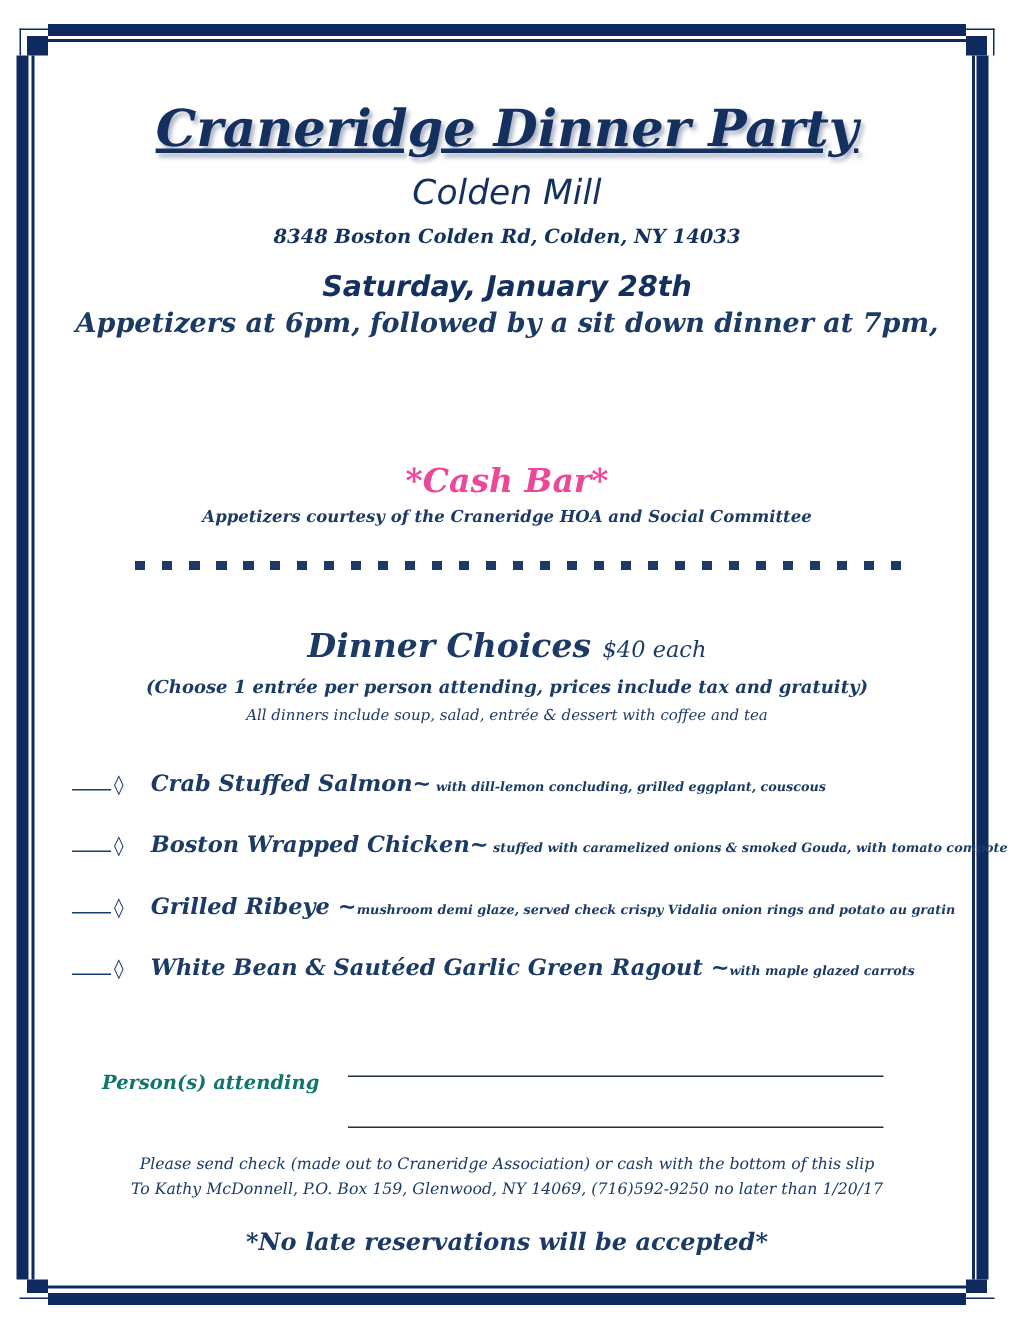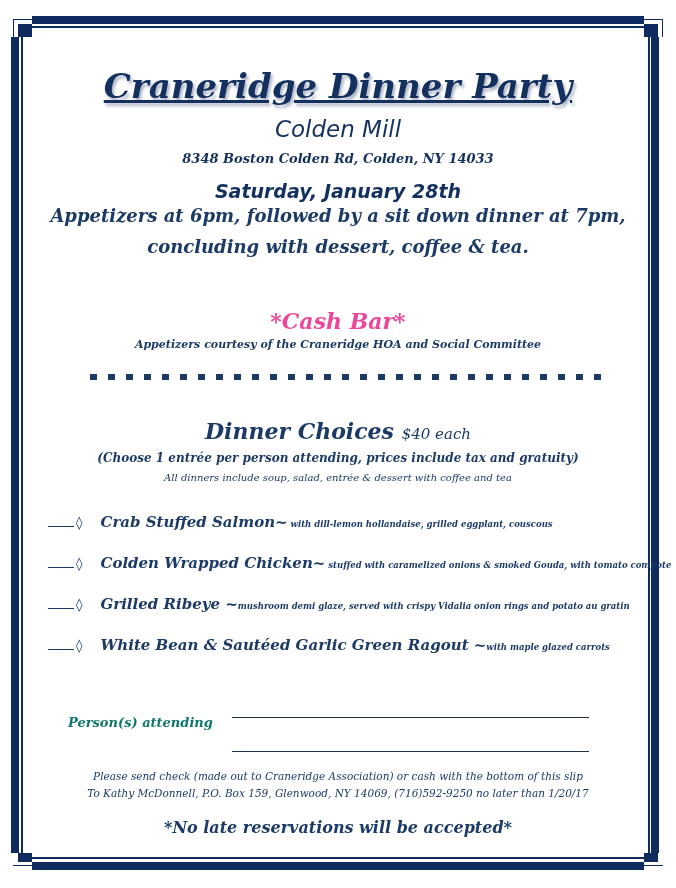--- a/index.html
+++ b/index.html
@@ -65,42 +65,41 @@
   <div class="line" style="left:644px; top:865px; width:19px; height:1px;"></div>
 </div>
 
 <div class="abs center script title">Craneridge Dinner Party</div>
 <div class="abs center venue">Colden Mill</div>
 <div class="abs center script address">8348 Boston Colden Rd, Colden, NY 14033</div>
 <div class="abs center date">Saturday, January 28th</div>
 
 <div class="abs center script schedule">
   <div>Appetizers at 6pm, followed by a sit down dinner at 7pm,</div>
-  <div>concluding with dessert, coffee &amp; tea.</div>
 </div>
 <div class="abs center script cashbar">*Cash Bar*</div>
 <div class="abs center script courtesy">Appetizers courtesy of the Craneridge HOA and Social Committee</div>
 
 <div class="abs divider"></div>
 
 <div class="abs center script dc-title">
   <span>Dinner Choices</span>
   <span class="dc-price">$40 each</span>
 </div>
 <div class="abs center script dc-choose">(Choose 1 entrée per person attending, prices include tax and gratuity)</div>
 <div class="abs center script dc-include">All dinners include soup, salad, entrée &amp; dessert with coffee and tea</div>
 
 <div class="choice script" style="top:512px;">
-  <span class="blank"></span><span class="diamond">◊</span><span class="ch-name">Crab Stuffed Salmon~</span><span class="ch-desc"> with dill-lemon hollandaise, grilled eggplant, couscous</span>
+  <span class="blank"></span><span class="diamond">◊</span><span class="ch-name">Crab Stuffed Salmon~</span><span class="ch-desc"> with dill-lemon concluding, grilled eggplant, couscous</span>
 </div>
 <div class="choice script" style="top:553px;">
-  <span class="blank"></span><span class="diamond">◊</span><span class="ch-name">Colden Wrapped Chicken~</span><span class="ch-desc"> stuffed with caramelized onions &amp; smoked Gouda, with tomato compote</span>
+  <span class="blank"></span><span class="diamond">◊</span><span class="ch-name">Boston Wrapped Chicken~</span><span class="ch-desc"> stuffed with caramelized onions &amp; smoked Gouda, with tomato compote</span>
 </div>
 <div class="choice script" style="top:594px;">
-  <span class="blank"></span><span class="diamond">◊</span><span class="ch-name">Grilled Ribeye ~</span><span class="ch-desc">mushroom demi glaze, served with crispy Vidalia onion rings and potato au gratin</span>
+  <span class="blank"></span><span class="diamond">◊</span><span class="ch-name">Grilled Ribeye ~</span><span class="ch-desc">mushroom demi glaze, served check crispy Vidalia onion rings and potato au gratin</span>
 </div>
 <div class="choice script" style="top:635px;">
   <span class="blank"></span><span class="diamond">◊</span><span class="ch-name">White Bean &amp; Sautéed Garlic Green Ragout ~</span><span class="ch-desc">with maple glazed carrots</span>
 </div>
 
 <div class="abs script persons-label">Person(s) attending</div>
 <div class="sig-line" style="top:717px;"></div>
 <div class="sig-line" style="top:751px;"></div>
 
 <div class="abs center script instructions">

